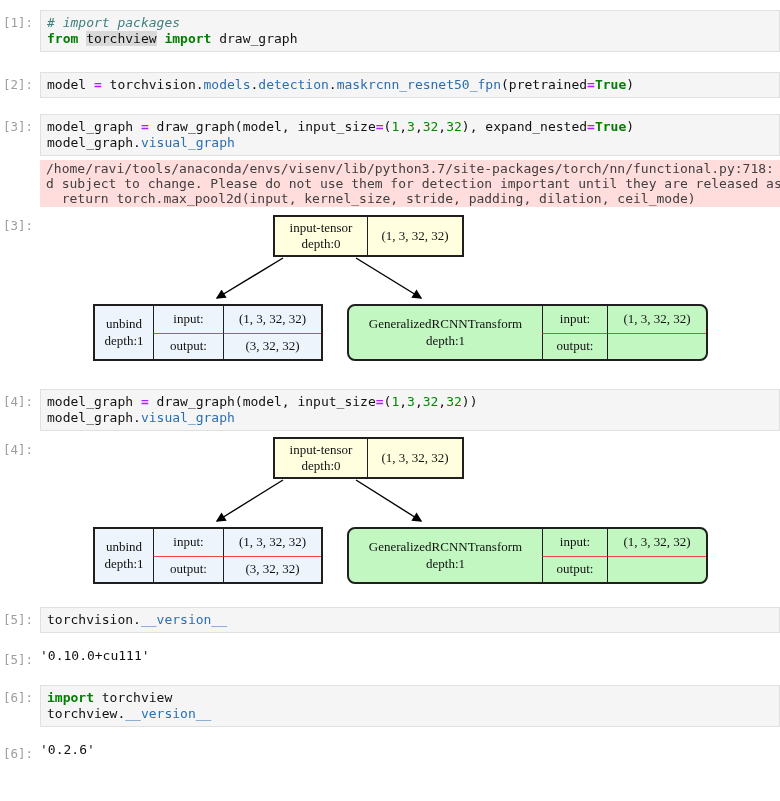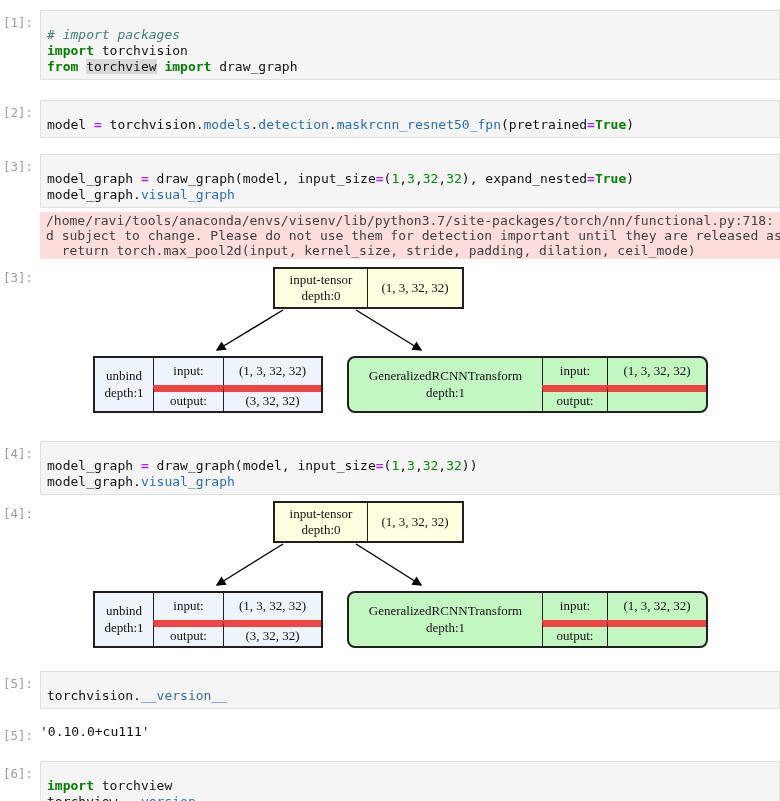--- a/index.html
+++ b/index.html
@@ -1,21 +1,21 @@
 <!DOCTYPE html>
 <html><head>
 <meta charset="utf-8">
 <style>
   html,body{margin:0;padding:0;background:#fff;}
   body{width:780px;height:801px;box-sizing:border-box;padding-top:10px;overflow:hidden;
        font-family:"DejaVu Sans Mono","Liberation Mono",monospace;}
   .row{display:flex;align-items:flex-start;}
   .prompt{flex:0 0 40px;width:40px;box-sizing:border-box;padding:5px 0 0 3px;
           font-size:12.5px;color:#9e9e9e;line-height:16px;white-space:pre;}
-  .in-block{flex:1;background:#f5f5f5;border:1px solid #e0e0e0;padding:16px 0 4px 6px;
+  .in-block{flex:1;background:#f5f5f5;border:1px solid #e0e0e0;padding:4px 0 4px 6px;
             overflow:hidden;}
   .code-line{font-size:13px;line-height:16px;color:#111;white-space:pre;}
   .tok-kw{color:#008000;font-weight:bold;}
   .tok-com{color:#408080;font-style:italic;}
   .tok-op{color:#AA22FF;font-weight:bold;}
   .tok-num{color:#008800;}
   .tok-prop{color:#2b6eb2;}
   .tok-hl{background:#d9d9d9;}
   .warn-row{margin:4px 0 6px 0;}
   .warn-spacer{flex:0 0 40px;}
@@ -23,38 +23,37 @@
   .warn-line{font-size:13px;line-height:15px;color:#404040;white-space:pre;}
   .out-text{font-size:13px;line-height:17px;color:#111;padding-top:0;white-space:pre;}
   .graph-area{flex:1;position:relative;}
   .g3{height:152px;}
   .g4{height:150px;}
   .gnode{position:absolute;box-sizing:border-box;border:2px solid #1f1f1f;display:grid;
          font-family:"Liberation Serif","DejaVu Serif",serif;font-size:13px;color:#111;margin-left:48px;}
   .gcell{display:flex;flex-direction:column;align-items:center;justify-content:center;
          box-sizing:border-box;text-align:center;line-height:1.25;}
   .bl{border-left:1px solid #1f1f1f;}
-  .bt{border-top:7px solid #ef4444;}
+  .bt{border-top:1px solid #ef4444;}
   .span2{grid-row:1 / span 2;}
   .node-input{background:#ffffe0;grid-template-columns:92px 1fr;}
   .node-unbind{background:#edf4fc;grid-template-columns:58px 70px 1fr;grid-template-rows:1fr 1fr;}
   .node-module{background:#c2f7c2;grid-template-columns:193px 65px 1fr;grid-template-rows:1fr 1fr;border-radius:8px;}
   .edges{position:absolute;left:0;top:0;width:100%;height:100%;pointer-events:none;}
   .mb20{margin-bottom:20px;} .mb16{margin-bottom:16px;}
   .mb24{margin-bottom:24px;} .mb6{margin-bottom:6px;} .mb14{margin-bottom:14px;}
   .mb17{margin-bottom:17px;}
 </style>
 </head>
 <body>
 
 <div class="row mb20">
   <div class="prompt">[1]:</div>
   <div class="in-block">
     <div class="code-line"><span class="tok-com"># import packages</span></div>
-    <div class="code-line"><span class="tok-kw">import</span><span> torchvision</span></div>
     <div class="code-line"><span class="tok-kw">from</span><span> </span><span class="tok-hl">torchview</span><span> </span><span class="tok-kw">import</span><span> draw_graph</span></div>
   </div>
 </div>
 
 <div class="row mb16">
   <div class="prompt">[2]:</div>
   <div class="in-block">
     <div class="code-line"><span>model </span><span class="tok-op">=</span><span> torchvision.</span><span class="tok-prop">models</span><span>.</span><span class="tok-prop">detection</span><span>.</span><span class="tok-prop">maskrcnn_resnet50_fpn</span><span>(pretrained</span><span class="tok-op">=</span><span class="tok-kw">True</span><span>)</span></div>
   </div>
 </div>

